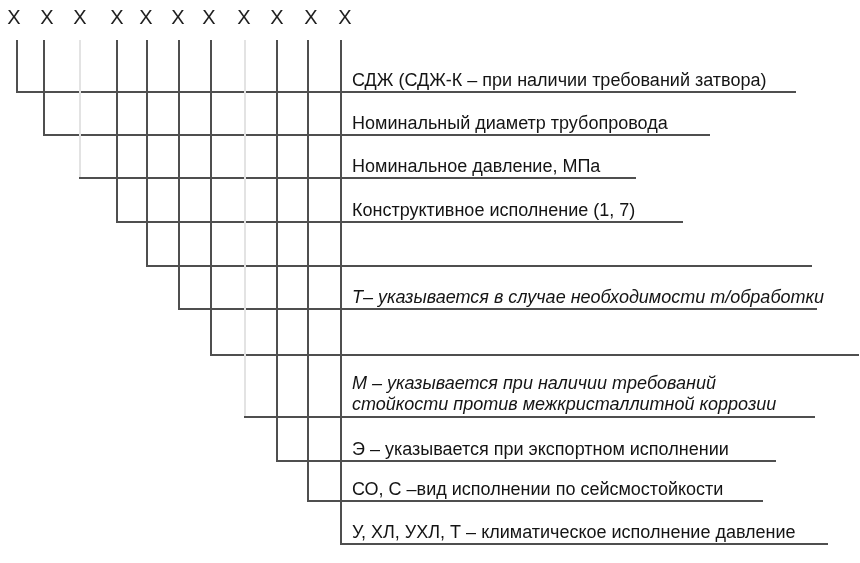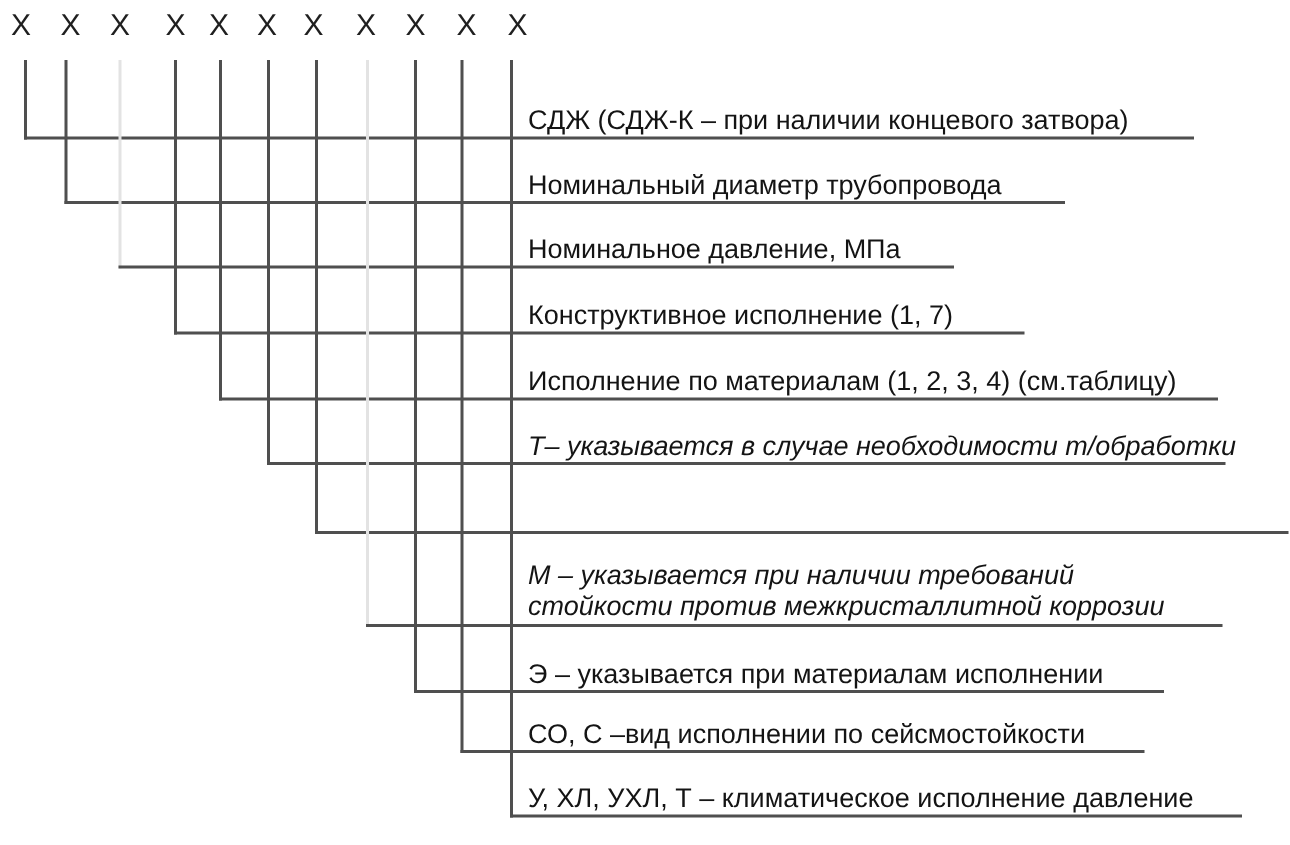--- a/index.html
+++ b/index.html
@@ -47,52 +47,51 @@
     font-style: italic;
   }
 </style>
 </head>
 <body>
 
 <div class="stage">
     <div class="code-x" style="left: 3px;">Х</div>
     <div class="vline" style="left: 16px; top: 40px; height: 53px; background: rgb(79, 79, 79);"></div>
     <div class="hline" style="left: 16px; top: 91px; width: 780px; background: rgb(79, 79, 79);"></div>
-    <div class="field-label" style="left: 352px; top: 70px; color: rgb(20, 20, 20);">СДЖ (СДЖ-К – при наличии концевого затвора)</div>
+    <div class="field-label" style="left: 352px; top: 70px; color: rgb(20, 20, 20);">СДЖ (СДЖ-К – при наличии требований затвора)</div>
     <div class="code-x" style="left: 36px;">Х</div>
     <div class="vline" style="left: 43px; top: 40px; height: 96px; background: rgb(79, 79, 79);"></div>
     <div class="hline" style="left: 43px; top: 134px; width: 667px; background: rgb(79, 79, 79);"></div>
     <div class="field-label" style="left: 352px; top: 113px; color: rgb(20, 20, 20);">Номинальный диаметр трубопровода</div>
     <div class="code-x" style="left: 69px;">Х</div>
     <div class="vline" style="left: 79px; top: 40px; height: 139px; background: rgb(227, 227, 227);"></div>
     <div class="hline" style="left: 79px; top: 177px; width: 557px; background: rgb(79, 79, 79);"></div>
     <div class="field-label" style="left: 352px; top: 156px; color: rgb(20, 20, 20);">Номинальное давление, МПа</div>
     <div class="code-x" style="left: 106px;">Х</div>
     <div class="vline" style="left: 116px; top: 40px; height: 183px; background: rgb(79, 79, 79);"></div>
     <div class="hline" style="left: 116px; top: 221px; width: 567px; background: rgb(79, 79, 79);"></div>
     <div class="field-label" style="left: 352px; top: 200px; color: rgb(20, 20, 20);">Конструктивное исполнение (1, 7)</div>
     <div class="code-x" style="left: 135px;">Х</div>
     <div class="vline" style="left: 146px; top: 40px; height: 227px; background: rgb(79, 79, 79);"></div>
     <div class="hline" style="left: 146px; top: 265px; width: 666px; background: rgb(79, 79, 79);"></div>
-    <div class="field-label" style="left: 352px; top: 244px; color: rgb(20, 20, 20);">Исполнение по материалам (1, 2, 3, 4) (см.таблицу)</div>
     <div class="code-x" style="left: 167px;">Х</div>
     <div class="vline" style="left: 178px; top: 40px; height: 270px; background: rgb(79, 79, 79);"></div>
     <div class="hline" style="left: 178px; top: 308px; width: 639px; background: rgb(79, 79, 79);"></div>
     <div class="field-label" style="left: 352px; top: 287px; color: rgb(20, 20, 20); font-style: italic;">Т– указывается в случае необходимости т/обработки</div>
     <div class="code-x" style="left: 198px;">Х</div>
     <div class="vline" style="left: 210px; top: 40px; height: 316px; background: rgb(79, 79, 79);"></div>
     <div class="hline" style="left: 210px; top: 354px; width: 649px; background: rgb(79, 79, 79);"></div>
     <div class="code-x" style="left: 233px;">Х</div>
     <div class="vline" style="left: 244px; top: 40px; height: 378px; background: rgb(227, 227, 227);"></div>
     <div class="hline" style="left: 244px; top: 416px; width: 571px; background: rgb(79, 79, 79);"></div>
     <div class="field-label two-line" style="left: 352px; top: 373px; color: rgb(20, 20, 20);">М – указывается при наличии требований стойкости против межкристаллитной коррозии</div>
     <div class="code-x" style="left: 266px;">Х</div>
     <div class="vline" style="left: 276px; top: 40px; height: 422px; background: rgb(79, 79, 79);"></div>
     <div class="hline" style="left: 276px; top: 460px; width: 500px; background: rgb(79, 79, 79);"></div>
-    <div class="field-label" style="left: 352px; top: 439px; color: rgb(20, 20, 20);">Э – указывается при материалам исполнении</div>
+    <div class="field-label" style="left: 352px; top: 439px; color: rgb(20, 20, 20);">Э – указывается при экспортном исполнении</div>
     <div class="code-x" style="left: 300px;">Х</div>
     <div class="vline" style="left: 307px; top: 40px; height: 462px; background: rgb(79, 79, 79);"></div>
     <div class="hline" style="left: 307px; top: 500px; width: 456px; background: rgb(79, 79, 79);"></div>
     <div class="field-label" style="left: 352px; top: 479px; color: rgb(20, 20, 20);">СО, С –вид исполнении по сейсмостойкости</div>
     <div class="code-x" style="left: 334px;">Х</div>
     <div class="vline" style="left: 340px; top: 40px; height: 505px; background: rgb(79, 79, 79);"></div>
     <div class="hline" style="left: 340px; top: 543px; width: 488px; background: rgb(79, 79, 79);"></div>
     <div class="field-label" style="left: 352px; top: 522px; color: rgb(20, 20, 20);">У, ХЛ, УХЛ, Т – климатическое исполнение давление</div>
   </div>
 

